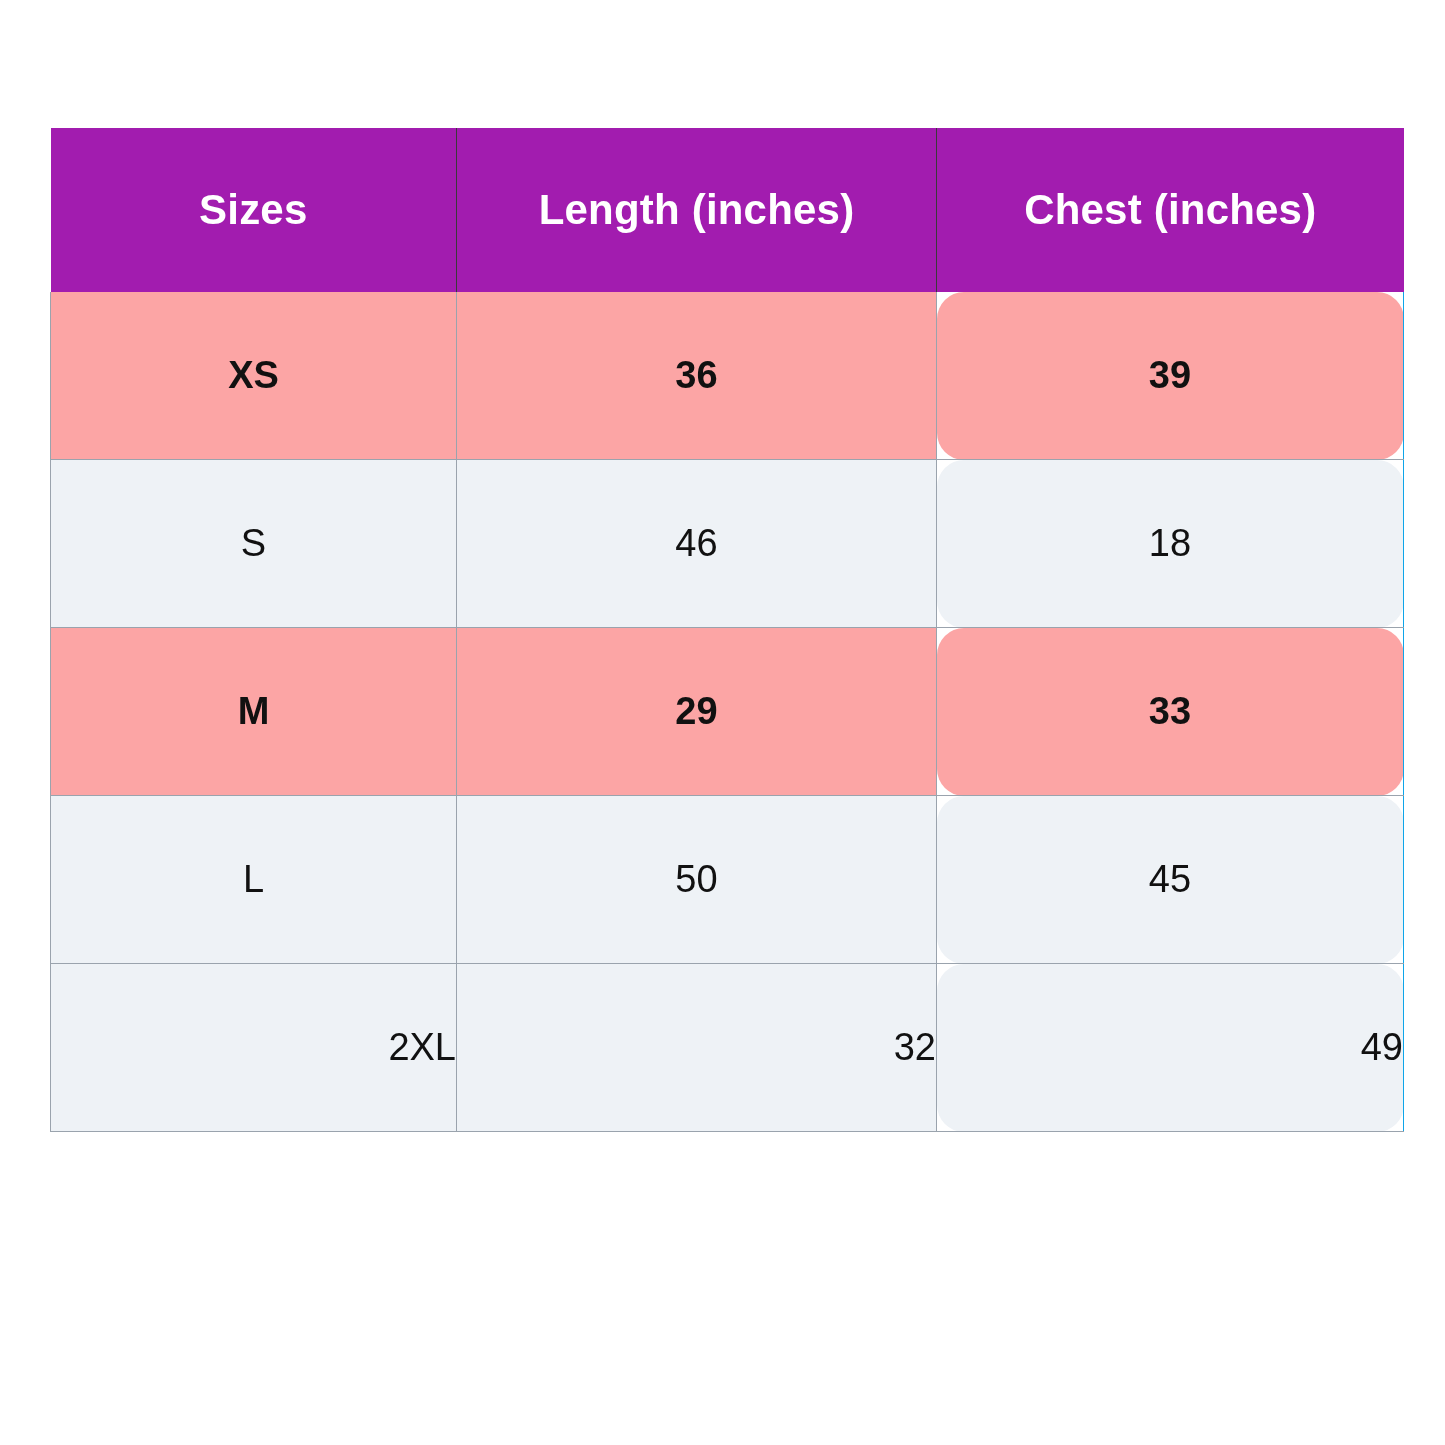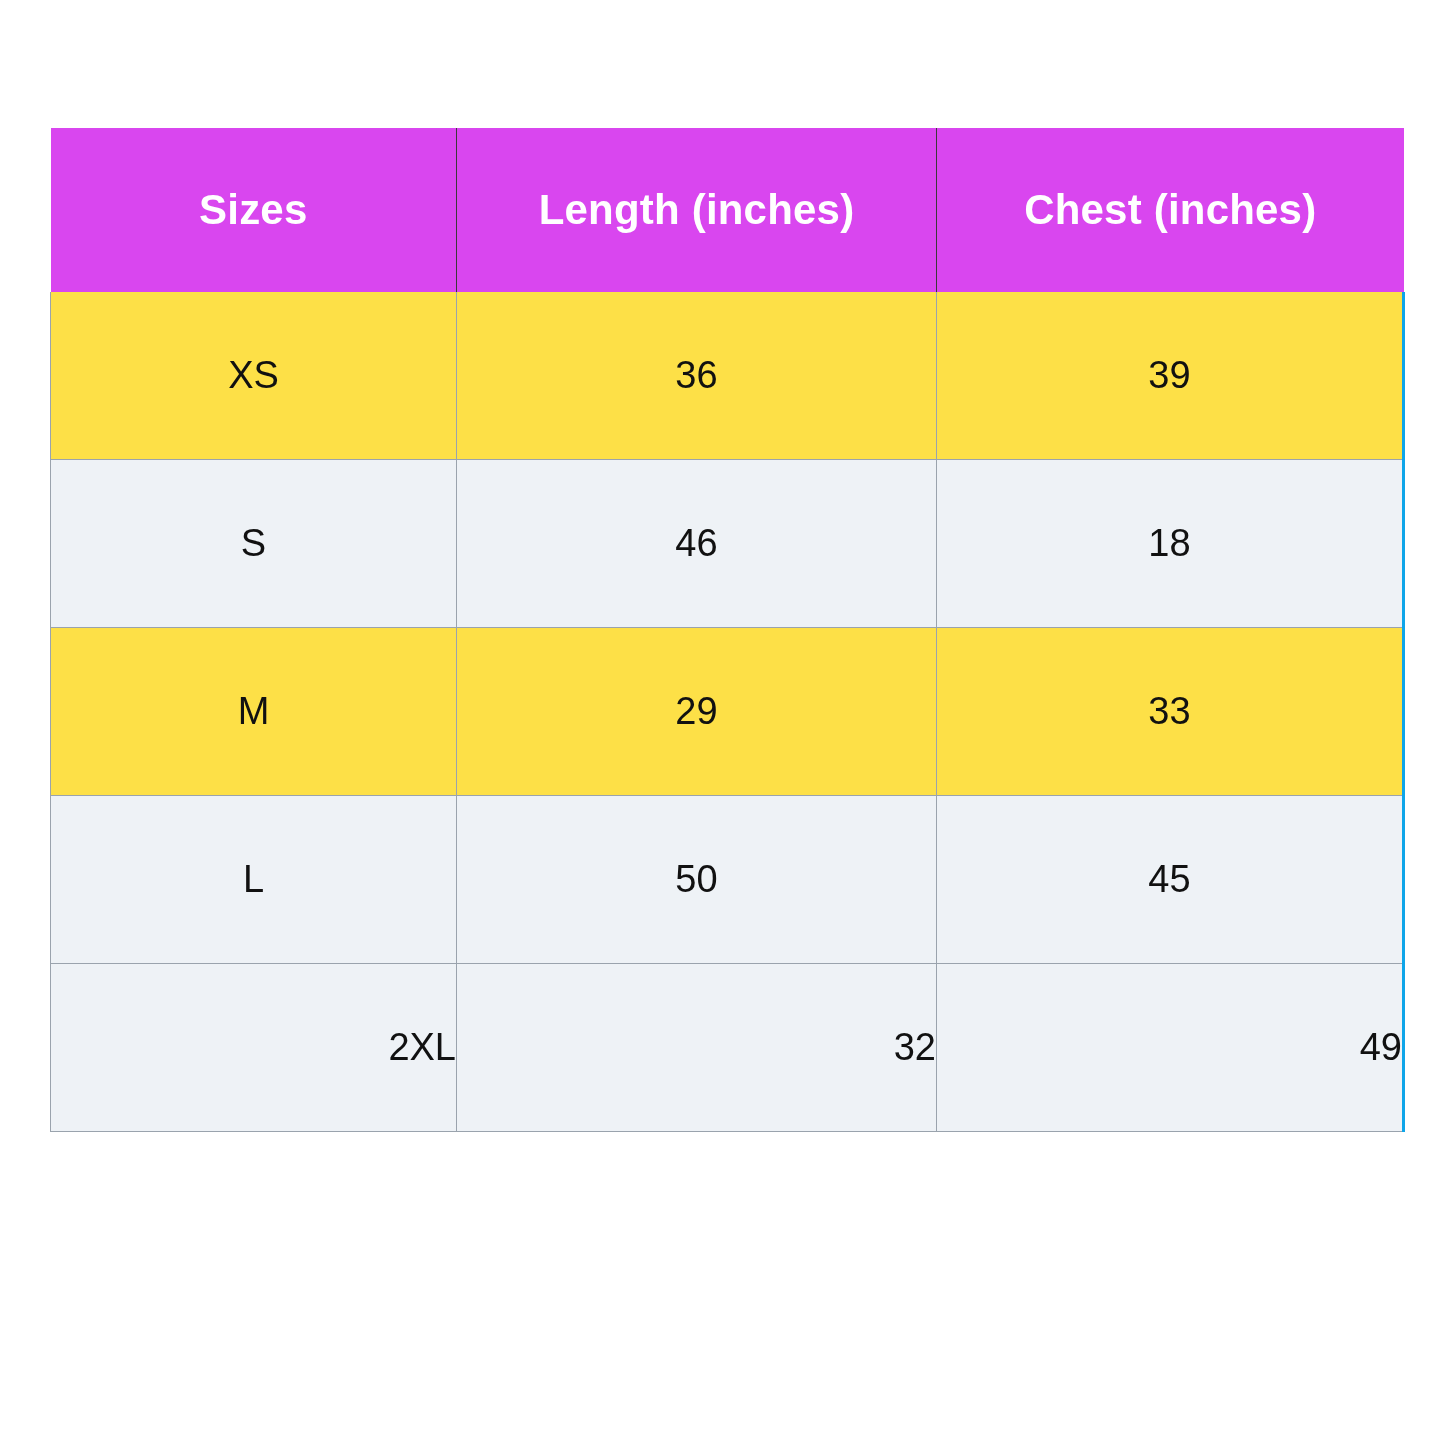--- a/index.html
+++ b/index.html
@@ -27,21 +27,21 @@
     width: 1353px;
     border-collapse: collapse;
     table-layout: fixed;
   }
 
   table.size-chart col.col-sizes   { width: 406px; }
   table.size-chart col.col-length  { width: 480px; }
   table.size-chart col.col-chest   { width: 467px; }
 
   thead tr.header-row {
-    background: #d946ef;
+    background: #a21caf;
   }
 
   thead th {
     height: 164px;
     color: #ffffff;
     font-size: 42px;
     font-weight: bold;
     text-align: center;
     vertical-align: middle;
     padding: 0;
@@ -59,24 +59,24 @@
     font-weight: normal;
     color: #111111;
     text-align: center;
     vertical-align: middle;
     padding: 0;
     border: 1px solid #9aa3ad;
     border-top: none;
   }
 
   tbody tr td:first-child { border-left: 1px solid #9aa3ad; }
-  tbody tr td:last-child  { border-right: 3px solid #0ea5e9; }
+  tbody tr td:last-child  { border-right: 1px solid #0ea5e9; border-radius: 27px; }
   tbody tr:last-child td  { border-bottom: 1px solid #9aa3ad; text-align: right; }
 
-  tbody tr.row-odd  td { background: #fde047; }
+  tbody tr.row-odd  td { background: #fca5a5; font-weight: bold; }
   tbody tr.row-even td { background: #eef2f6; }
 </style>
 </head>
 <body>
 
 <div id="size-chart-wrapper">
   <table class="size-chart">
     <colgroup>
       <col class="col-sizes">
       <col class="col-length">

